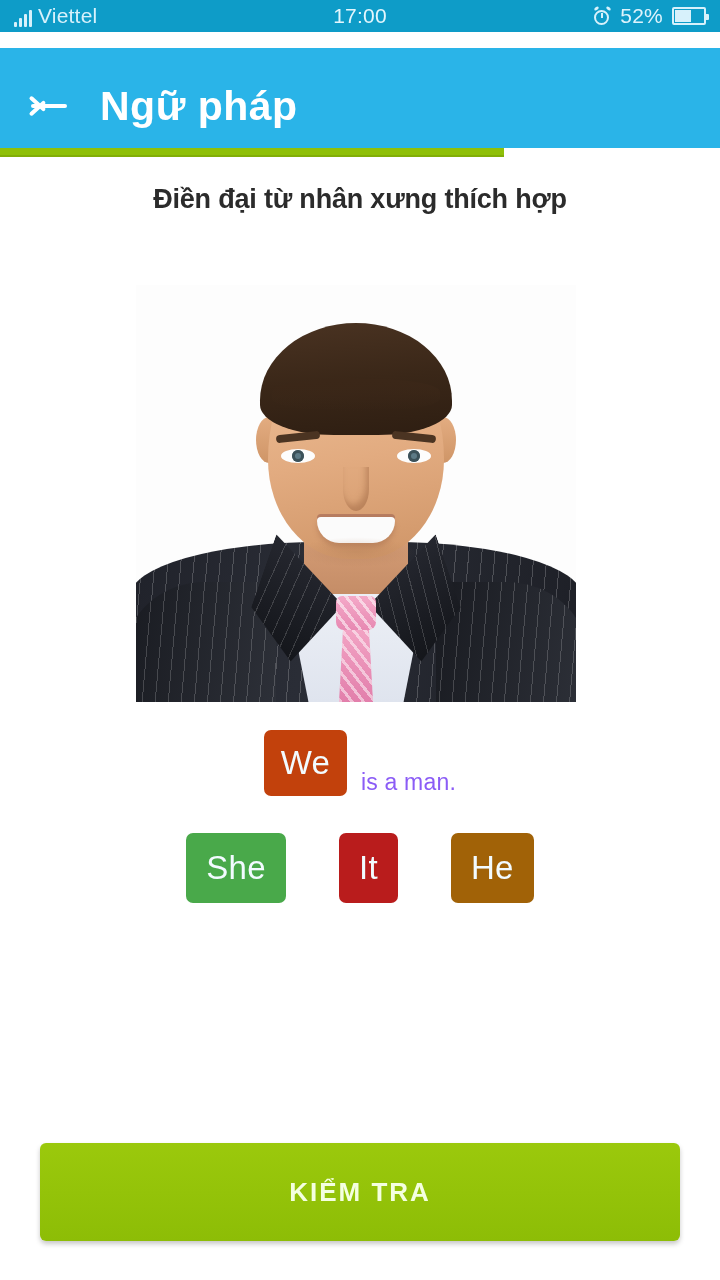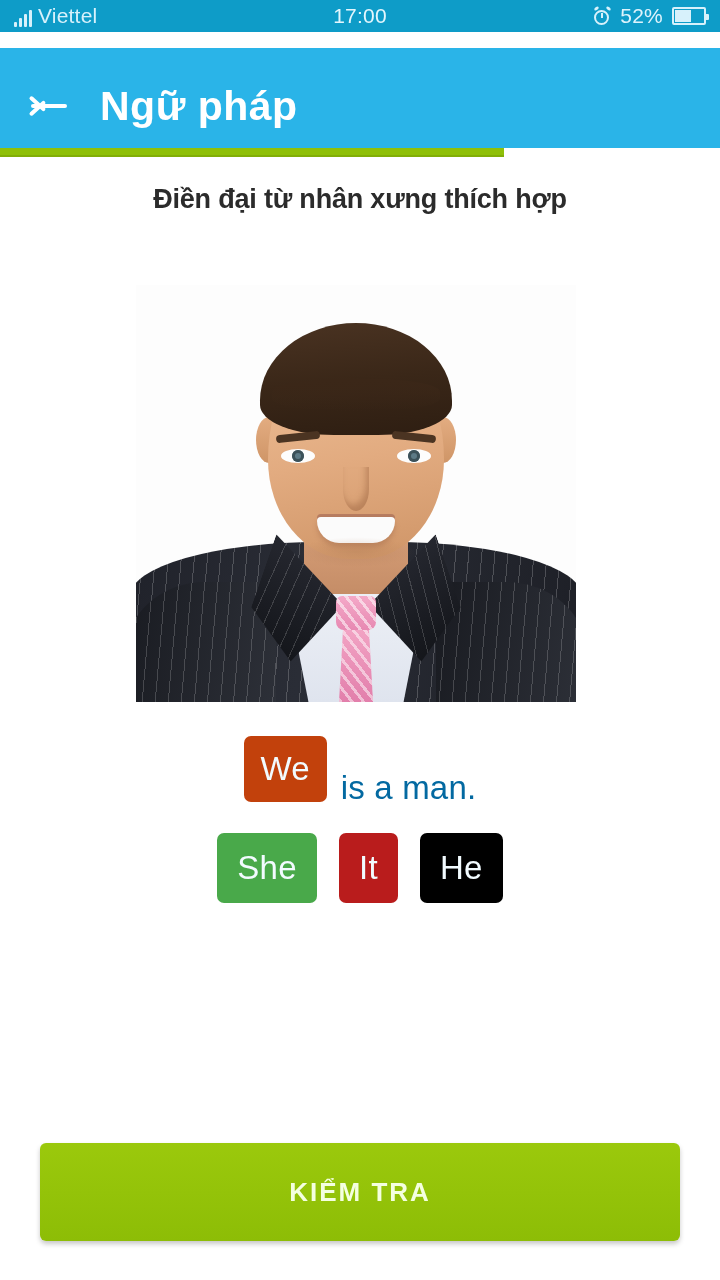--- a/index.html
+++ b/index.html
@@ -210,26 +210,26 @@
   .chip {
     display:inline-flex; align-items:center; justify-content:center;
     border-radius:7px; color:#f2fbff; font-size:33px; letter-spacing:.3px;
     cursor:pointer; user-select:none;
   }
   .chip-blank {
     min-width:83px; height:66px; padding:0 14px;
     background:#2196f3;
   }
   .sentence-tail {
-    margin-left:14px; color:#0369a1; font-size:33px; letter-spacing:.2px;margin-top:39px;
+    margin-left:14px; color:#8b5cf6; font-size:23px; letter-spacing:.2px;margin-top:39px;
   }
 
   .options-row {
     position:absolute; left:0; top:676px; width:720px;
-    display:flex; align-items:center; justify-content:center; gap:22px;
+    display:flex; align-items:center; justify-content:center; gap:53px;
   }
   .chip-option {
     min-width:52px; height:70px; padding:0 20px;
     background:#49a94a; font-size:33px;
   }
 
   
   .submit {
     position:absolute; left:40px; top:986px; width:640px; height:98px;
     background:linear-gradient(180deg,#9bc90c,#8dbd06);
@@ -316,19 +316,19 @@
     </div>
 
     <div class="answer-row">
       <span class="chip chip-blank" style="background: #c2410c;">We</span>
       <span class="sentence-tail">is a man.</span>
     </div>
 
     <div class="options-row" id="options-row">
         <span class="chip chip-option" style="background: rgb(73, 169, 74);">She</span>
         <span class="chip chip-option" style="background: #b91c1c; text-align: right;">It</span>
-        <span class="chip chip-option" style="background: #000000;">He</span>
+        <span class="chip chip-option" style="background: #a16207;">He</span>
       </div>
 
     <button class="submit">KIỂM TRA</button>
 
   </div>
 </div>
 
 </body></html>

